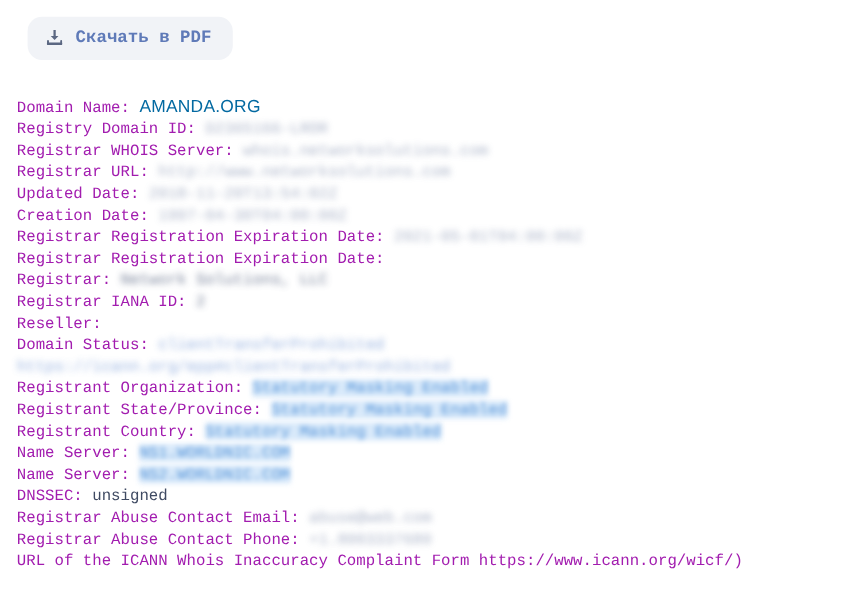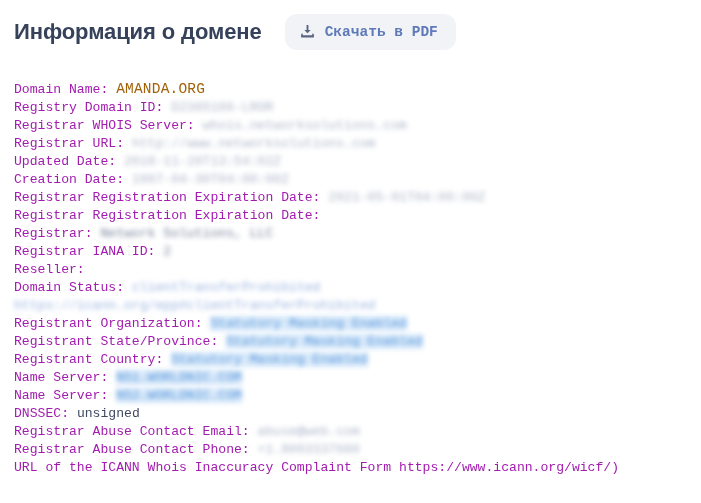--- a/index.html
+++ b/index.html
@@ -76,23 +76,23 @@
   }
   .whois-line {
     min-height: 18px;
   }
   .lbl { color: #a21caf; }
 
   
   .val-plain { color: #3f4a62; }
 
   .val-domain {
-    font-family: Liberation Mono, monospace;
+    font-family: Liberation Sans, sans-serif;
     font-size: 14.5px;
-    color: #a16207;
+    color: #0369a1;
     letter-spacing: 0.2px;
     margin-top: 16px;
   }
 
   
   .val-masked {
     color: #8c98b4;
     filter: blur(2.6px);
     opacity: 0.72;
   }
@@ -111,21 +111,20 @@
     background: #d6e8fa;
     filter: blur(2.4px);
     opacity: 0.95;
     border-radius: 1px;
   }
 </style>
 </head>
 <body>
 
 <div id="header">
-  <div id="page-title">Информация о домене</div>
 
   <button id="download-pdf-button">
     <span>
       <svg class="download-icon" viewBox="0 0 13 14" aria-hidden="true">
         <path d="M6.5 0.4 L6.5 6.4" stroke="#5b6782" stroke-width="1.9" fill="none" stroke-linecap="round"></path>
         <path d="M3.3 5.0 L6.5 8.3 L9.7 5.0 Z" fill="#5b6782"></path>
         <path d="M0.9 11.4 L12.1 11.4" stroke="#5b6782" stroke-width="2.1" fill="none" stroke-linecap="round"></path>
         <path d="M1.0 9.2 L1.0 11.4 M12.0 9.2 L12.0 11.4" stroke="#5b6782" stroke-width="1.6" fill="none" stroke-linecap="round"></path>
       </svg>
     </span>

